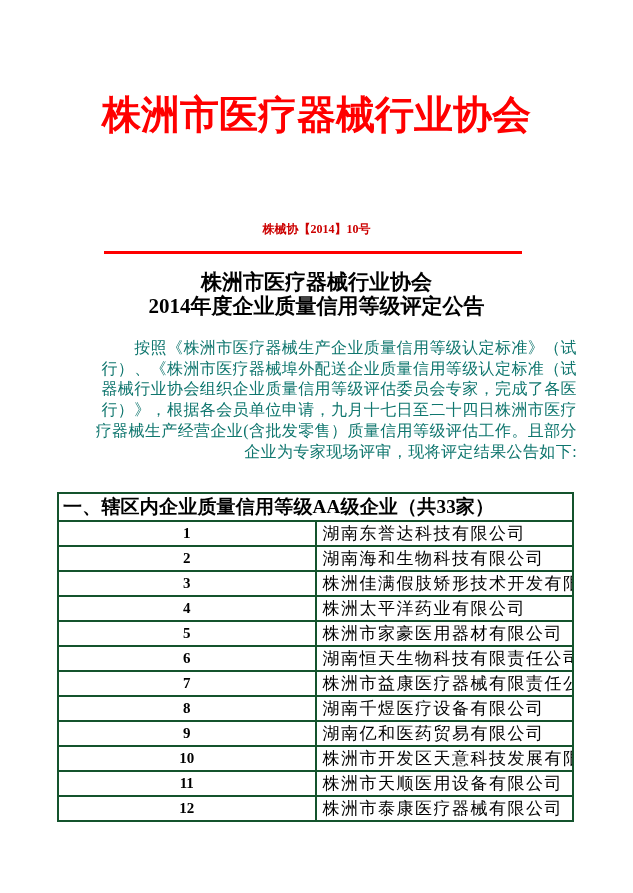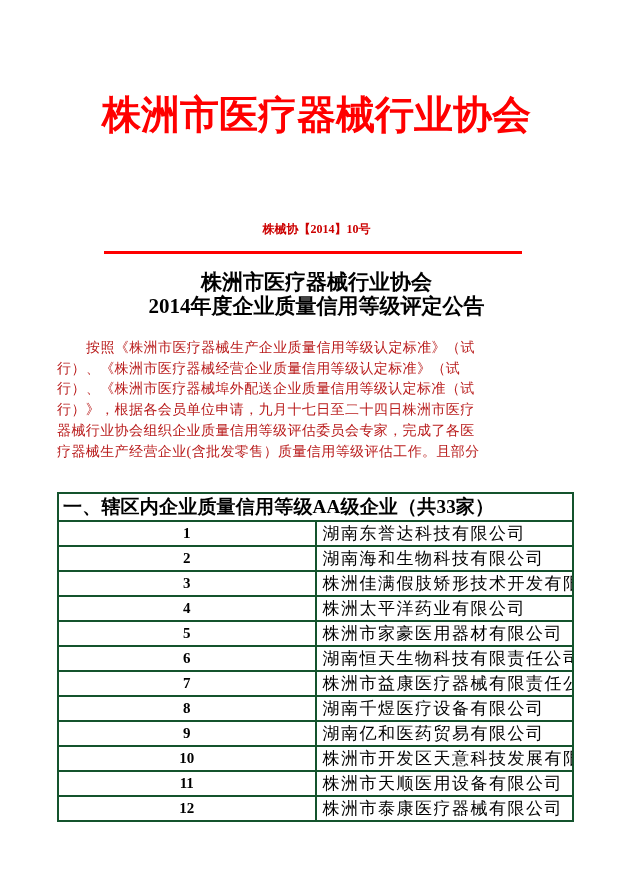--- a/index.html
+++ b/index.html
@@ -60,24 +60,25 @@
     color: #000000;
     white-space: nowrap;
   }
   .heading-1 { top: 270px; }
   .heading-2 { top: 294px; }
   .body-paragraph {
     position: absolute;
     top: 338px;
     left: 57px;
     width: 520px;
-    font-size: 14px;
+    font-size: 16px;
     line-height: 20.7px;
     letter-spacing: 0.4px;
-    color: #b91c1c;
+    color: #0f766e;
+    text-align: right;
   }
   .body-line {
     white-space: nowrap;
   }
   .body-line.indent {
     padding-left: 29px;
   }
   .rating-table {
     position: absolute;
     top: 492px;
@@ -126,25 +127,25 @@
   <div class="doc-number">株械协【2014】10号</div>
 
   <div class="red-rule"></div>
 
   <div class="heading-line heading-1">株洲市医疗器械行业协会</div>
 
   <div class="heading-line heading-2">2014年度企业质量信用等级评定公告</div>
 
   <div class="body-paragraph">
     <div class="body-line indent">按照《株洲市医疗器械生产企业质量信用等级认定标准》（试</div>
-    <div class="body-line">行）、《株洲市医疗器械经营企业质量信用等级认定标准》（试</div>
     <div class="body-line">行）、《株洲市医疗器械埠外配送企业质量信用等级认定标准（试</div>
+    <div class="body-line">器械行业协会组织企业质量信用等级评估委员会专家，完成了各医</div>
     <div class="body-line">行）》，根据各会员单位申请，九月十七日至二十四日株洲市医疗</div>
-    <div class="body-line">器械行业协会组织企业质量信用等级评估委员会专家，完成了各医</div>
     <div class="body-line">疗器械生产经营企业(含批发零售）质量信用等级评估工作。且部分</div>
+    <div class="body-line">企业为专家现场评审，现将评定结果公告如下:</div>
   </div>
 
   <table class="rating-table">
     <tbody>
         <tr class="header-row">
       <td class="section-header-cell" colspan="2">一、辖区内企业质量信用等级AA级企业（共33家）</td>
     </tr>
     <tr>
       <td class="num-cell">1</td>
       <td class="company-cell">湖南东誉达科技有限公司</td>

